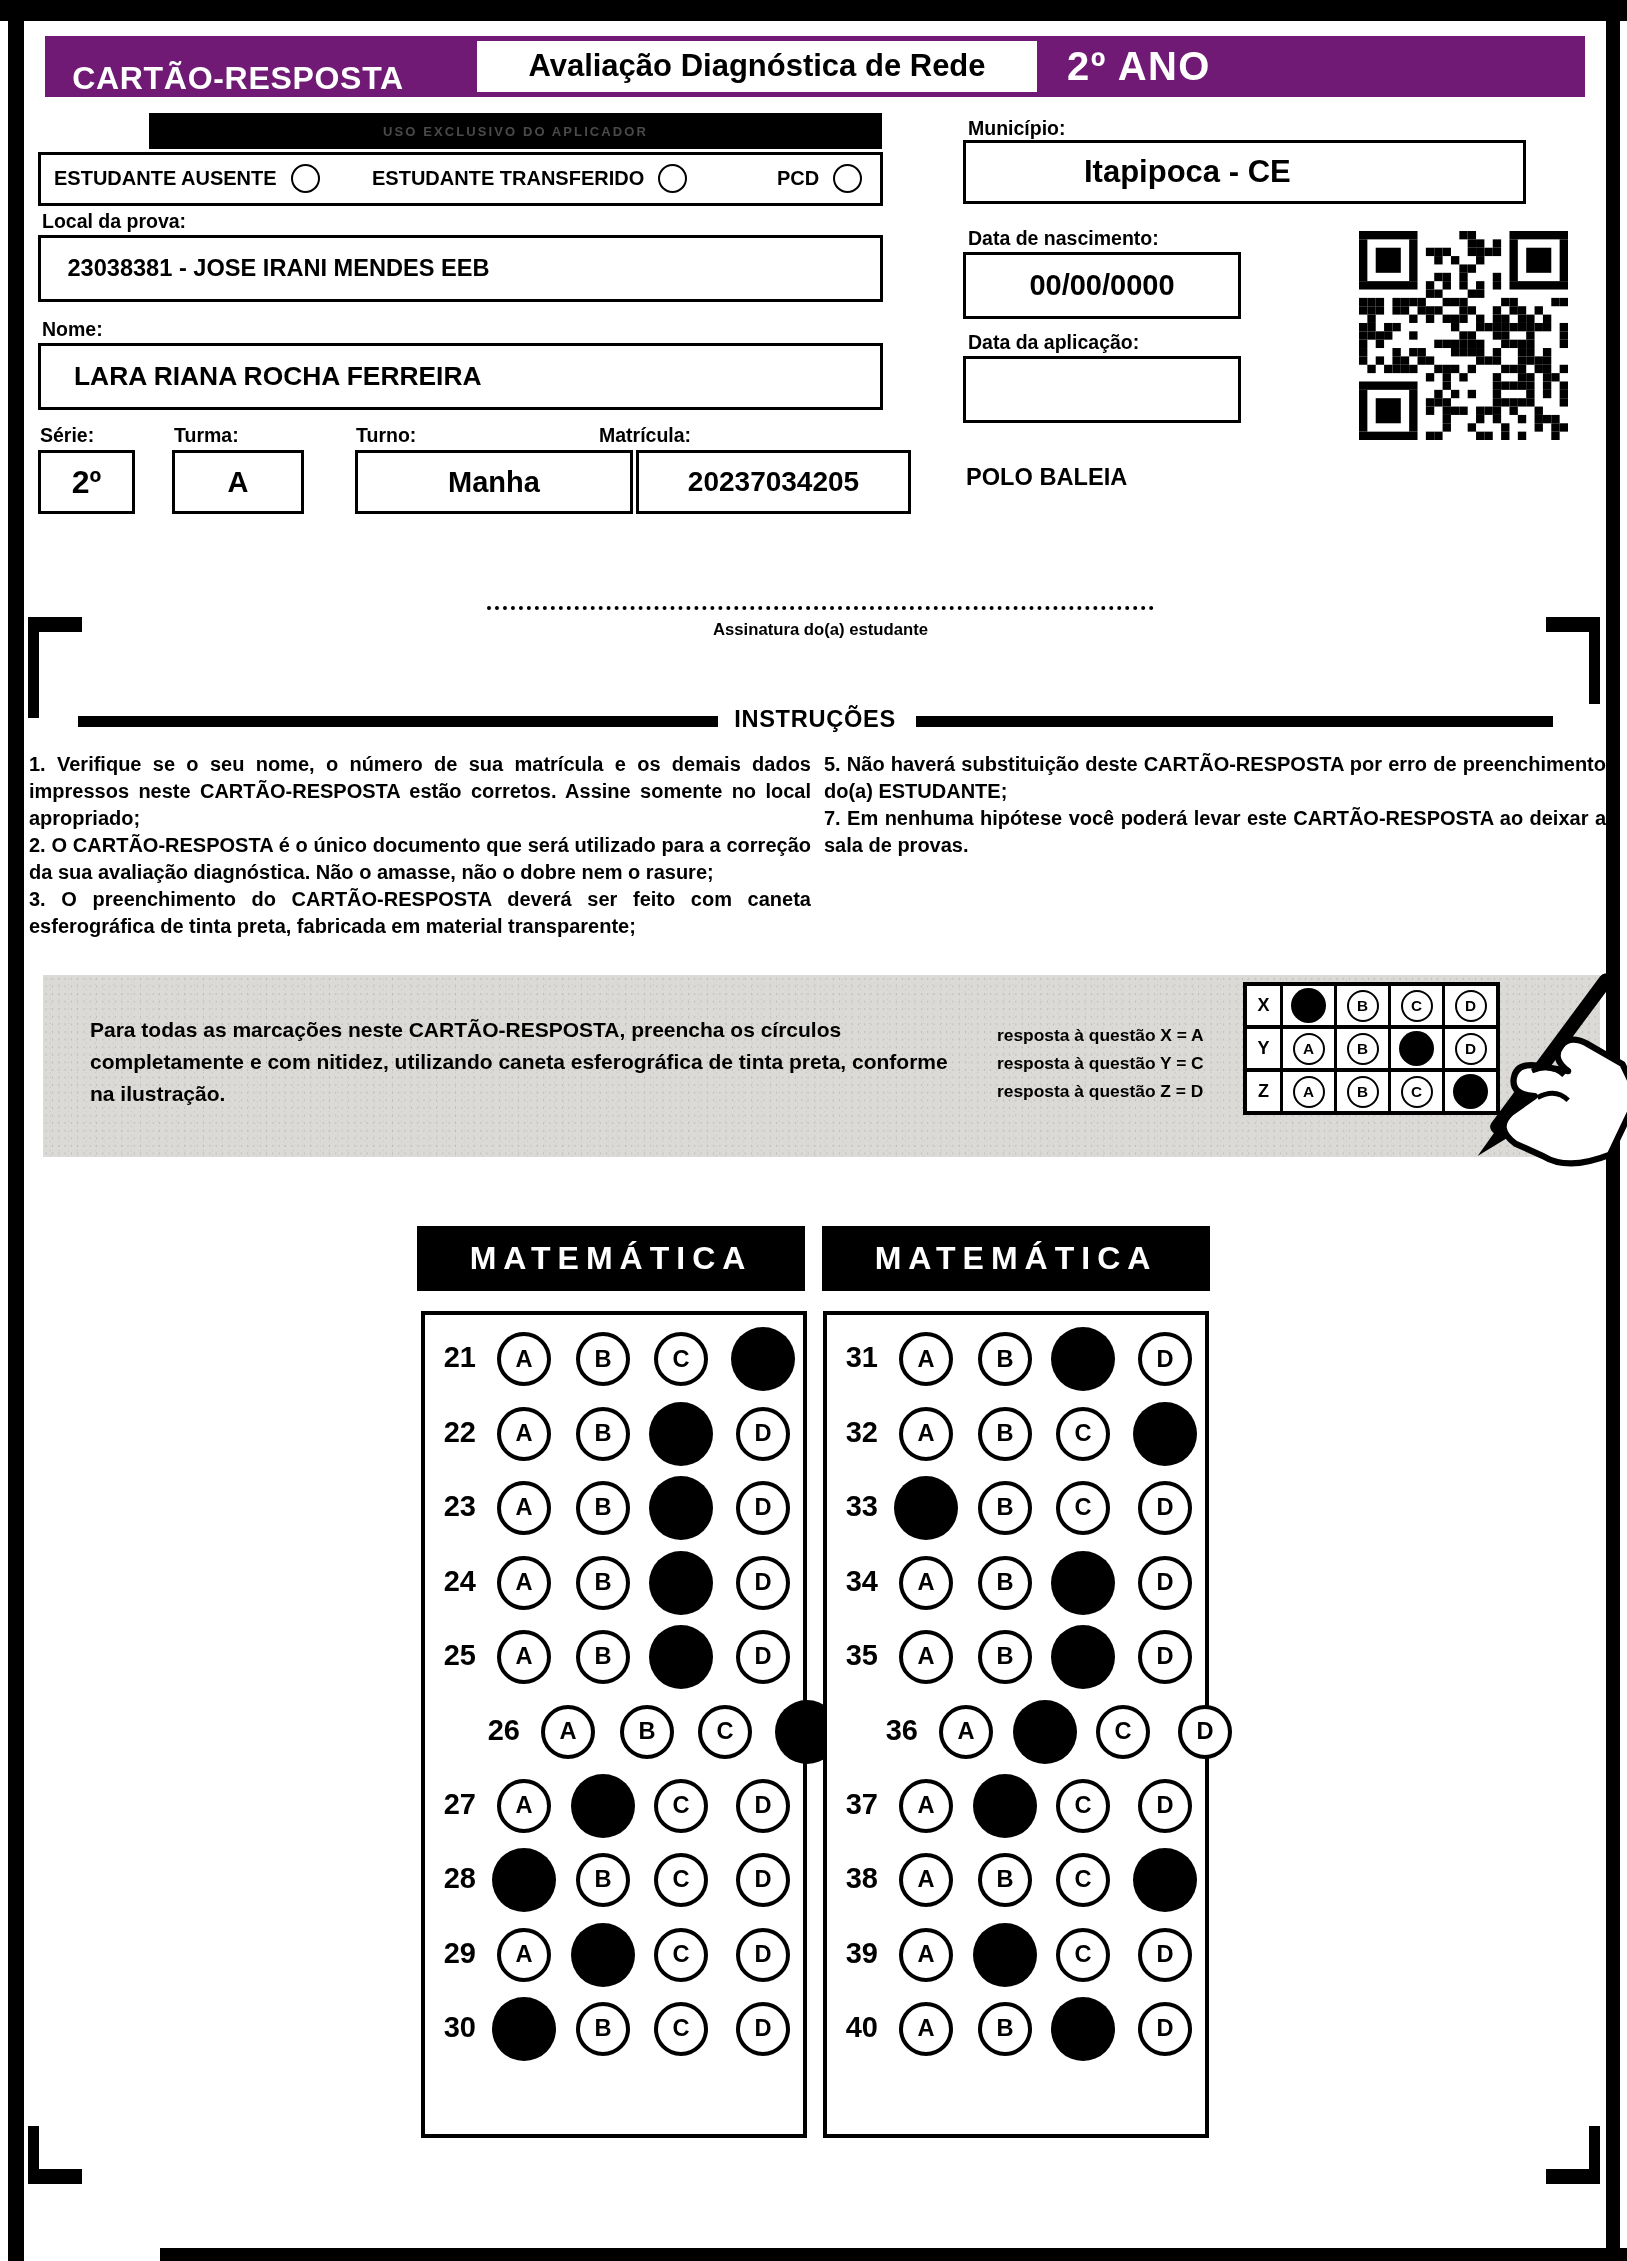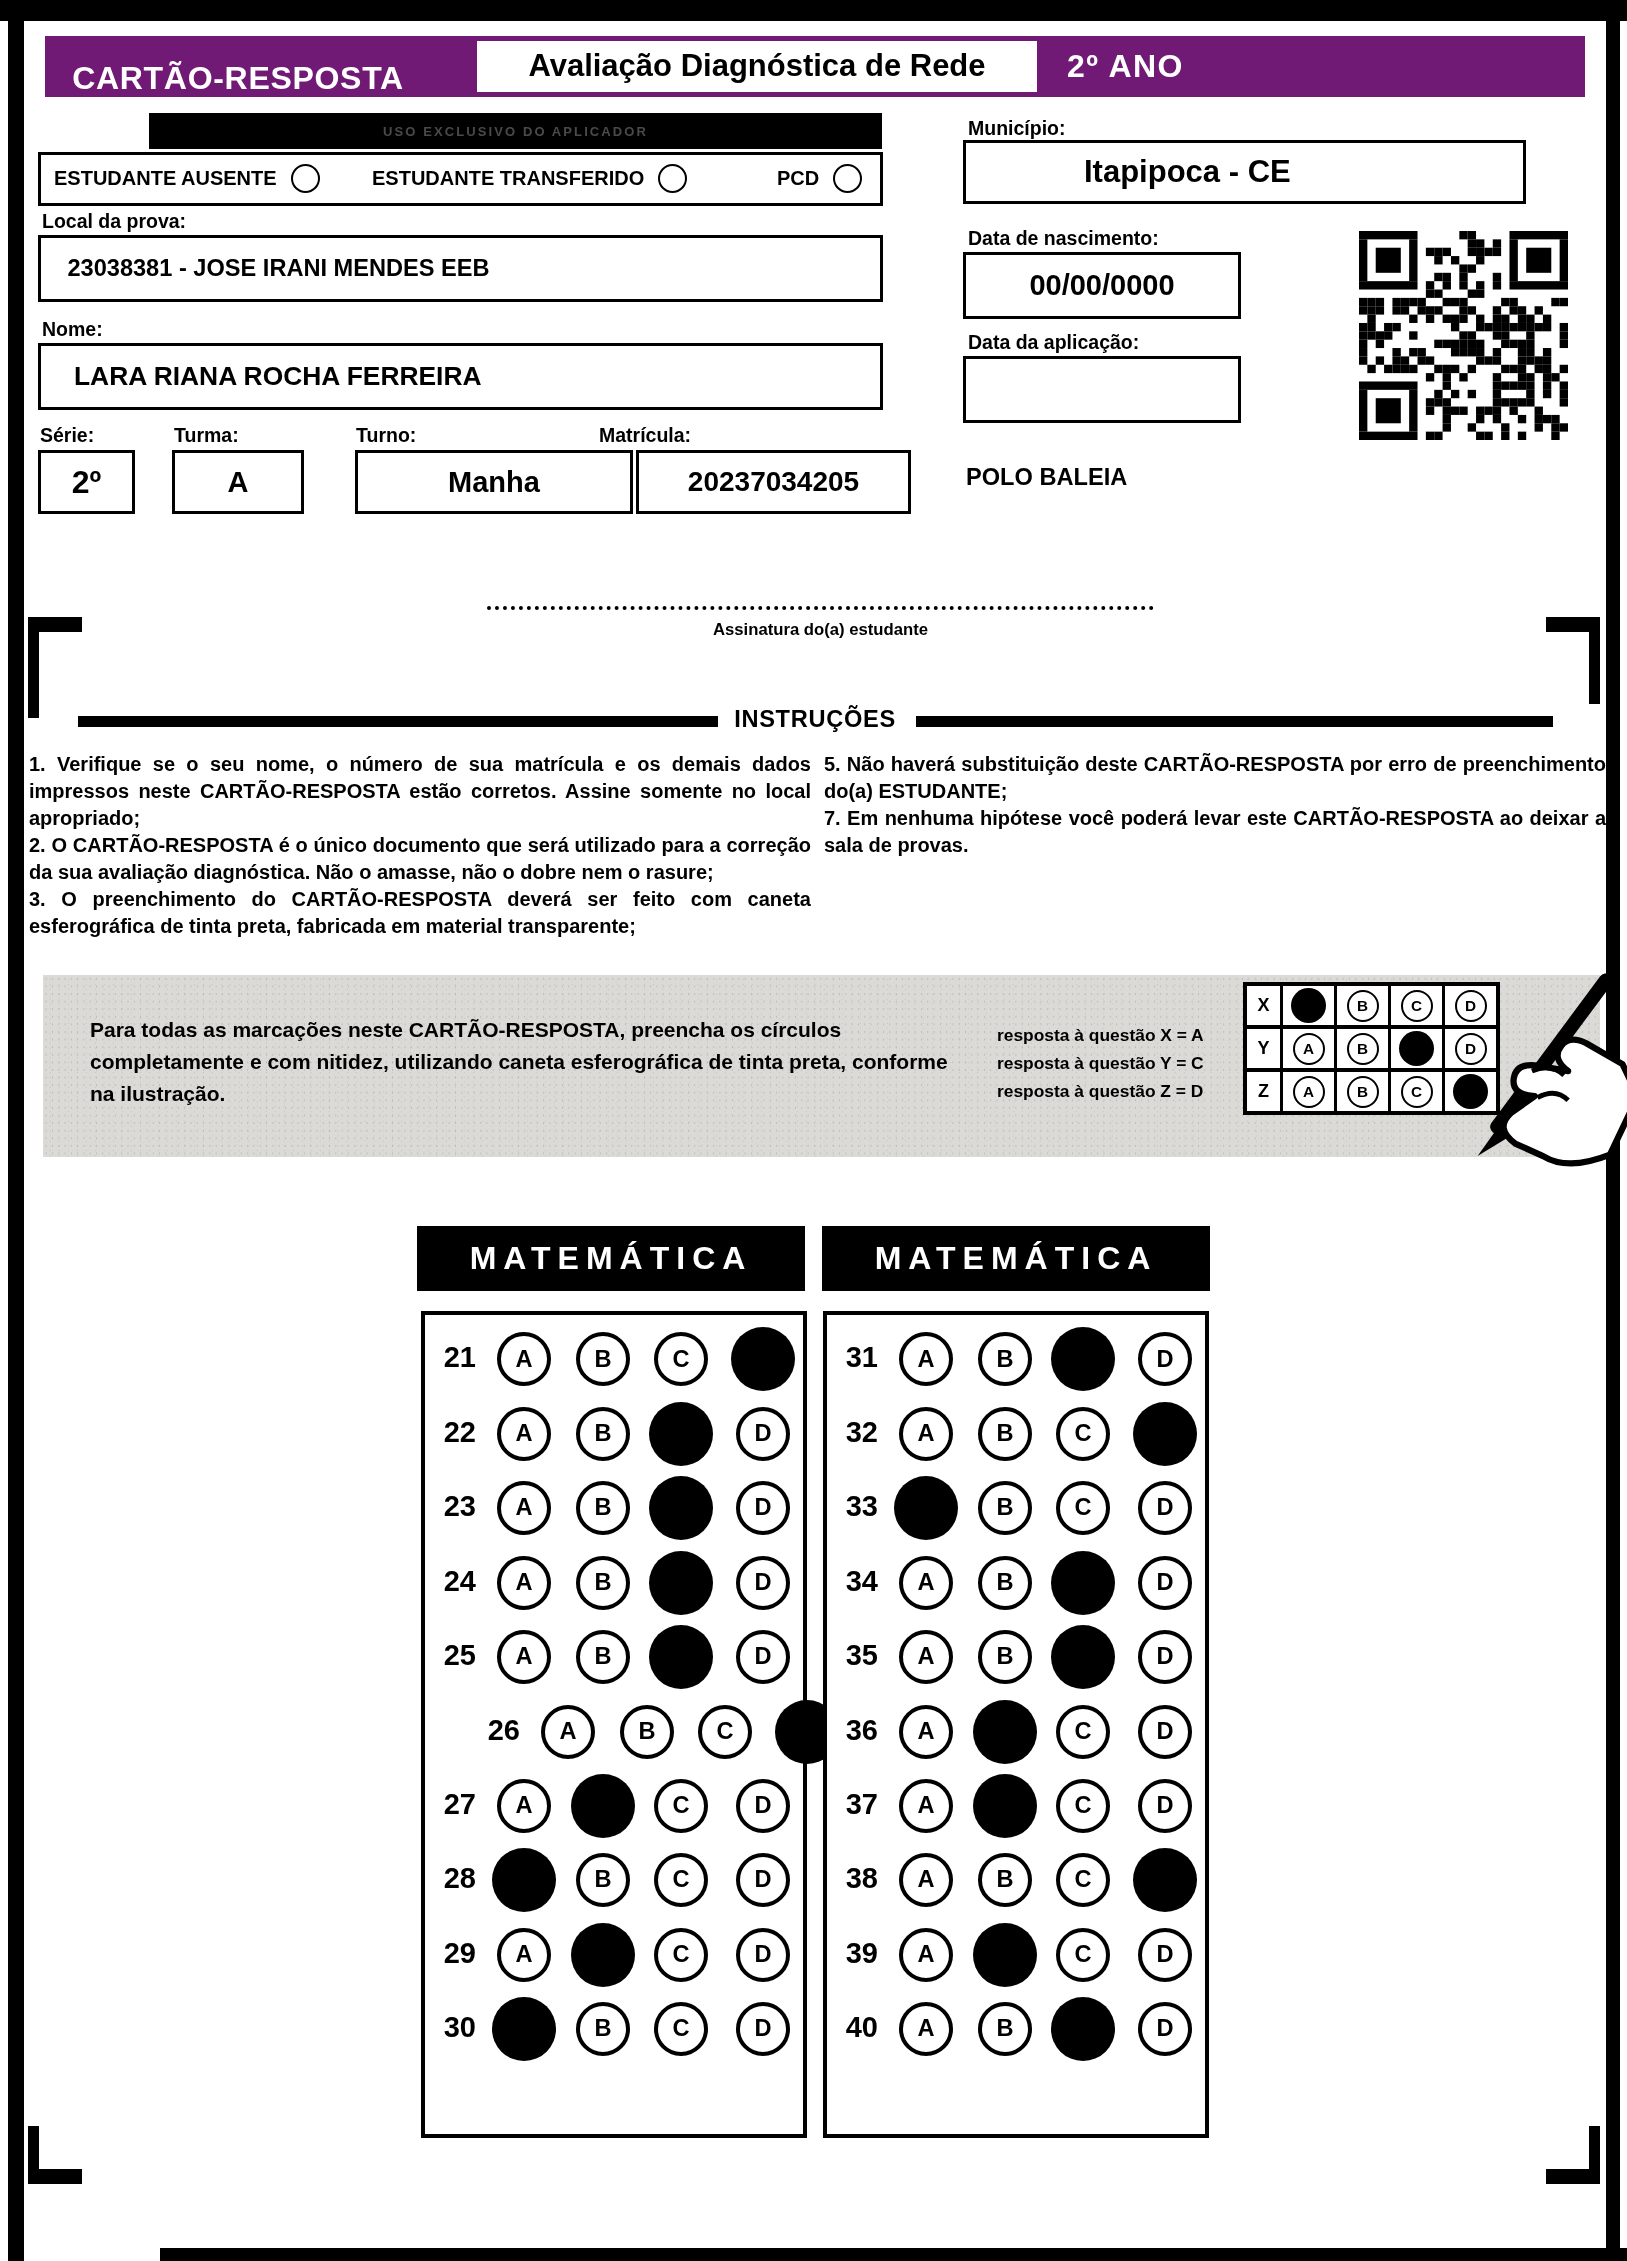--- a/index.html
+++ b/index.html
@@ -6,21 +6,21 @@
   .page{
     position:relative;width:1628px;height:2261px;background:#fff;overflow:hidden;
     font-family:"Liberation Sans",sans-serif;font-weight:700;color:#000;
   }
   .bar{position:absolute;background:#000;}
   
   .hdr{position:absolute;left:45px;top:36px;width:1540px;height:61px;background:#701a75;display:flex;align-items:flex-end;}
   .hdr-left{width:386px;text-align:center;color:#fff;font-size:32px;letter-spacing:0.7px;}
   .hdr-mid{position:absolute;left:432px;top:4.9px;width:560px;height:51px;background:#fff;color:#000;
     display:flex;align-items:center;justify-content:center;font-size:31px;}
-  .hdr-grade{position:absolute;left:1022px;top:0;height:61px;display:flex;align-items:center;color:#fff;font-size:32px;letter-spacing:1.4px;}
+  .hdr-grade{position:absolute;left:1022px;top:0;height:61px;display:flex;align-items:center;color:#fff;font-size:40px;letter-spacing:1.4px;}
   
   .uso{position:absolute;left:149px;top:113px;width:733px;height:36px;background:#000;
     display:flex;align-items:center;justify-content:center;color:#4a4a4a;font-size:13px;letter-spacing:2.1px;}
   
   .box{position:absolute;border:3.5px solid #000;background:#fff;box-sizing:border-box;display:flex;align-items:center;}
   .lbl{position:absolute;font-size:19.5px;}
   .statusgrp{position:absolute;display:flex;align-items:center;gap:14px;font-size:20px;}
   .ring{width:29px;height:29px;border:2.8px solid #000;border-radius:50%;background:#fff;box-sizing:border-box;}
   
   .sigline{position:absolute;left:487px;top:606px;width:667px;border-top:4.9px dotted #000;}
@@ -537,21 +537,21 @@
         <div class="bub fill" style="left: 229px;"></div>
         <div class="bub" style="left: 311px;">D</div>
       </div>
       <div class="q-row" style="top: 307px;">
         <div class="q-num">35</div>
         <div class="bub" style="left: 72px;">A</div>
         <div class="bub" style="left: 151px;">B</div>
         <div class="bub fill" style="left: 229px;"></div>
         <div class="bub" style="left: 311px;">D</div>
       </div>
-      <div class="q-row" style="top: 382px;">
+      <div class="q-row" style="top: 382px; margin-left: 40px;">
         <div class="q-num">36</div>
         <div class="bub" style="left: 72px;">A</div>
         <div class="bub fill" style="left: 151px;"></div>
         <div class="bub" style="left: 229px;">C</div>
         <div class="bub" style="left: 311px;">D</div>
       </div>
       <div class="q-row" style="top: 456px;">
         <div class="q-num">37</div>
         <div class="bub" style="left: 72px;">A</div>
         <div class="bub fill" style="left: 151px;"></div>

